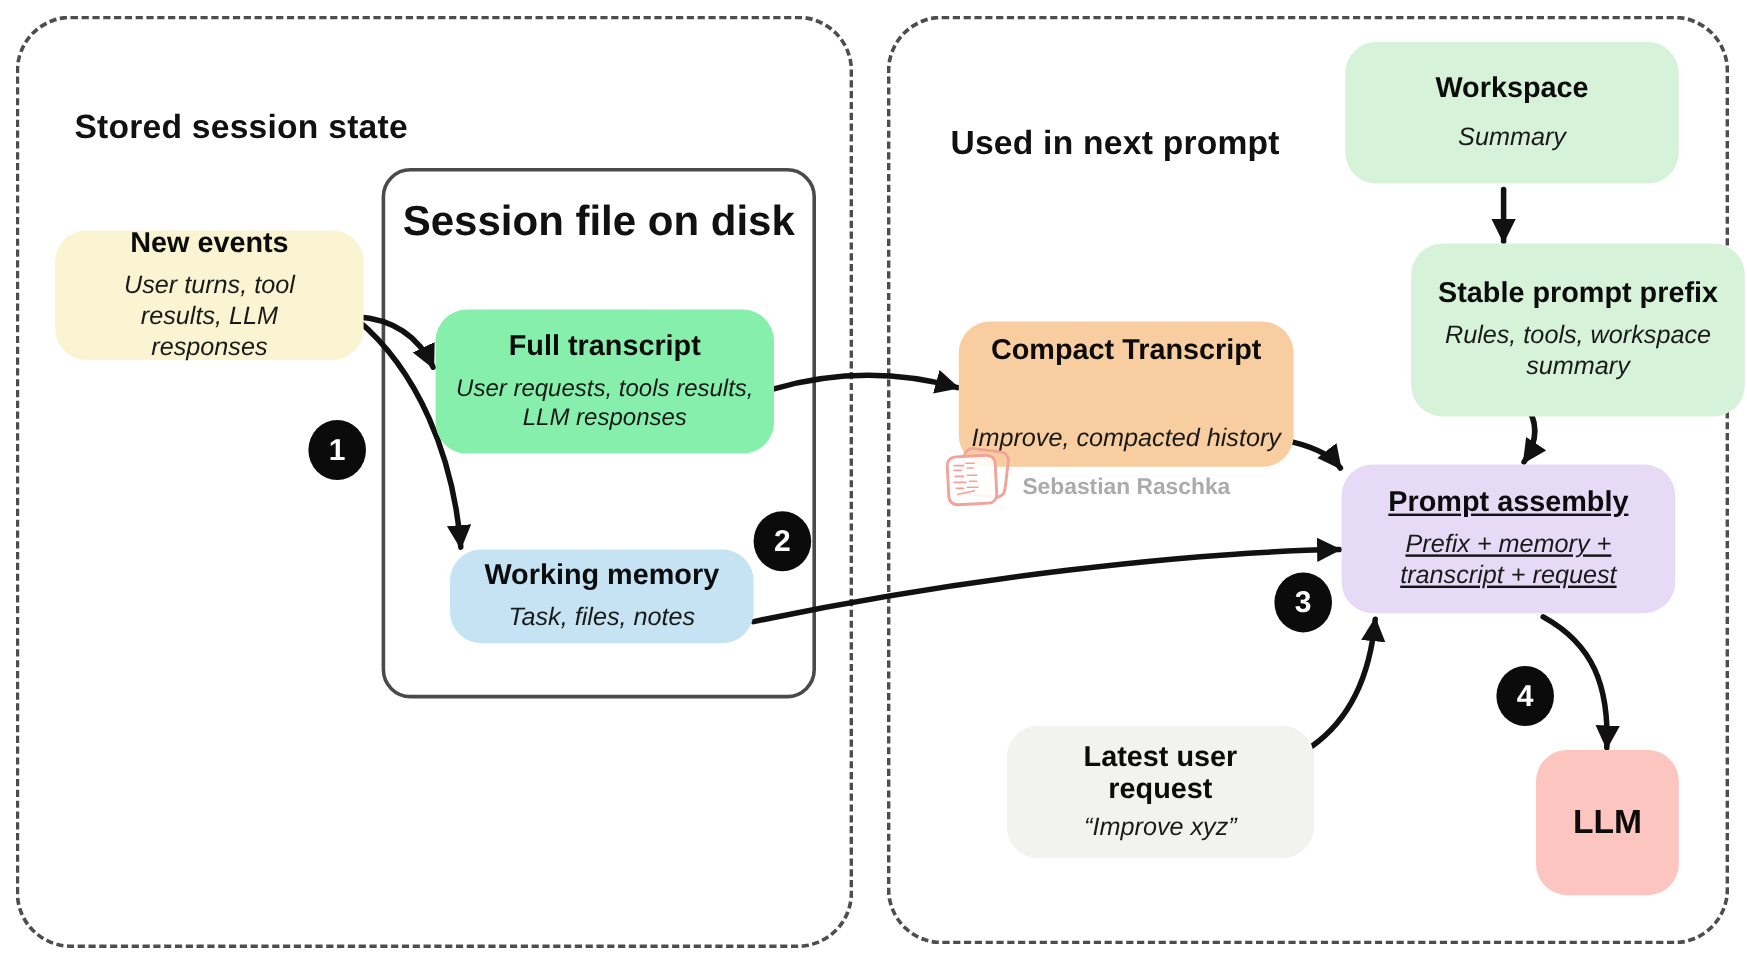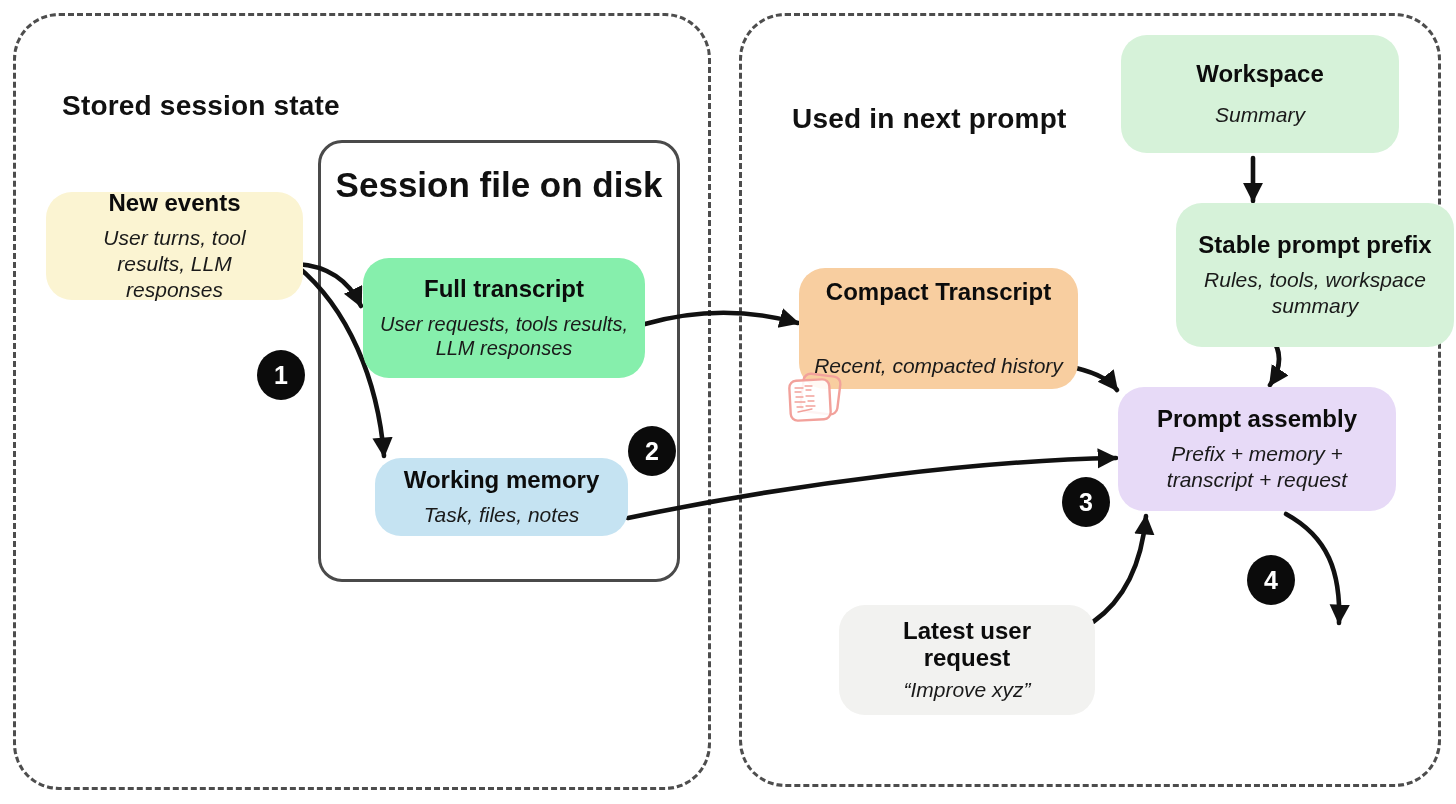--- a/index.html
+++ b/index.html
@@ -25,21 +25,21 @@
   }
   .node-title{font-size:24px;font-weight:bold;line-height:1.15;white-space:pre;color:#0c0c0c;}
   .node-sub{font-size:21px;font-style:italic;line-height:1.24;white-space:pre;color:#1a1a1a;}
   .sub-tight{font-size:20px;}
   #node-new-events{left:46px;top:192px;width:257px;height:108px;}
   #node-full-transcript{left:363px;top:258px;width:282px;height:120px;}
   #node-working-memory{left:375px;top:458px;width:253px;height:78px;}
   #node-compact-transcript{left:799px;top:268px;width:279px;height:121px;}
   #node-workspace{left:1121px;top:35px;width:278px;height:118px;gap:14px;}
   #node-stable-prompt-prefix{left:1176px;top:203px;width:278px;height:144px;}
-  #node-prompt-assembly{left:1118px;top:387px;width:278px;height:124px;}
+  #node-prompt-assembly{left:1118px;top:387px;width:278px;height:124px;text-decoration:underline;}
   #node-latest-user-request{left:839px;top:605px;width:256px;height:110px;gap:5px;}
   #node-llm{left:1280px;top:625px;width:119px;height:121px;}
   #node-llm .node-title{font-size:28px;}
   .badge{
     position:absolute;width:48px;height:50px;border-radius:50%;background:#0b0b0b;
     display:flex;align-items:center;justify-content:center;
     color:#fff;font-size:25px;font-weight:bold;
   }
   #badge-1{left:257px;top:350px;}
   #badge-2{left:628px;top:426px;}
@@ -95,21 +95,21 @@
 LLM responses</div>
   </div>
 
   <div class="node" id="node-working-memory" style="background-color: rgb(197, 227, 242);">
     <div class="node-title">Working memory</div>
     <div class="node-sub">Task, files, notes</div>
   </div>
 
   <div class="node" id="node-compact-transcript" style="background-color: rgb(248, 206, 160); gap: 47px;">
     <div class="node-title">Compact Transcript</div>
-    <div class="node-sub">Recent, compacted history</div>
+    <div class="node-sub">Improve, compacted history</div>
   </div>
 
   <div class="node" id="node-workspace" style="background-color: rgb(214, 242, 217);">
     <div class="node-title">Workspace</div>
     <div class="node-sub">Summary</div>
   </div>
 
   <div class="node" id="node-stable-prompt-prefix" style="background-color: rgb(214, 242, 217);">
     <div class="node-title">Stable prompt prefix</div>
     <div class="node-sub">Rules, tools, workspace
@@ -121,31 +121,35 @@
     <div class="node-sub">Prefix + memory +
 transcript + request</div>
   </div>
 
   <div class="node" id="node-latest-user-request" style="background-color: rgb(242, 242, 240);">
     <div class="node-title">Latest user
 request</div>
     <div class="node-sub">“Improve xyz”</div>
   </div>
 
+  <div class="node" id="node-llm" style="background-color: rgb(252, 197, 191);">
+    <div class="node-title">LLM</div>
+  </div>
 
   <div class="badge" id="badge-1">1</div>
   <div class="badge" id="badge-2">2</div>
   <div class="badge" id="badge-3">3</div>
   <div class="badge" id="badge-4">4</div>
 
   <div id="watermark">
     <svg width="60" height="52" viewBox="0 0 60 52">
       <g fill="none" stroke="#F2A19B" stroke-width="2.4">
         <rect x="16" y="3" width="37" height="38" rx="7" transform="rotate(7 34 22)"></rect>
         <rect x="4" y="8" width="40" height="40" rx="7" fill="#ffffff" fill-opacity="0.88" transform="rotate(-3 24 28)"></rect>
       </g>
       <g stroke="#F2A19B" stroke-width="1.3" stroke-linecap="round">
         <path d="M9 16 h8 M9 20 h6 M19 14 h7 M20 18 h5 M10 25 h7 M20 24 h8 M9 30 h10 M22 29 h6 M11 35 h6 M20 34 h9 M12 40 l14 -3"></path>
       </g>
     </svg>
+    <div id="watermark-text">Sebastian Raschka</div>
   </div>
 
 </div>
 
 </body></html>

